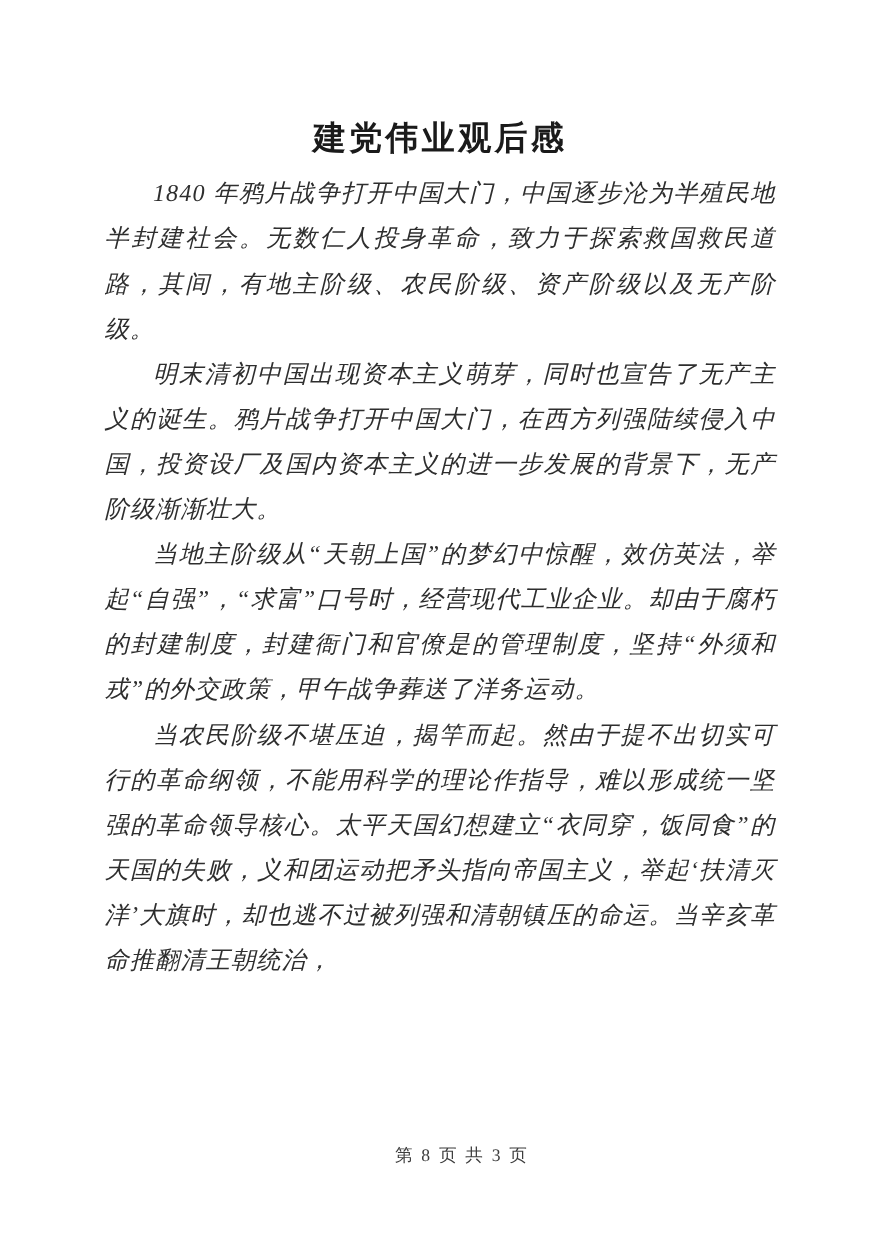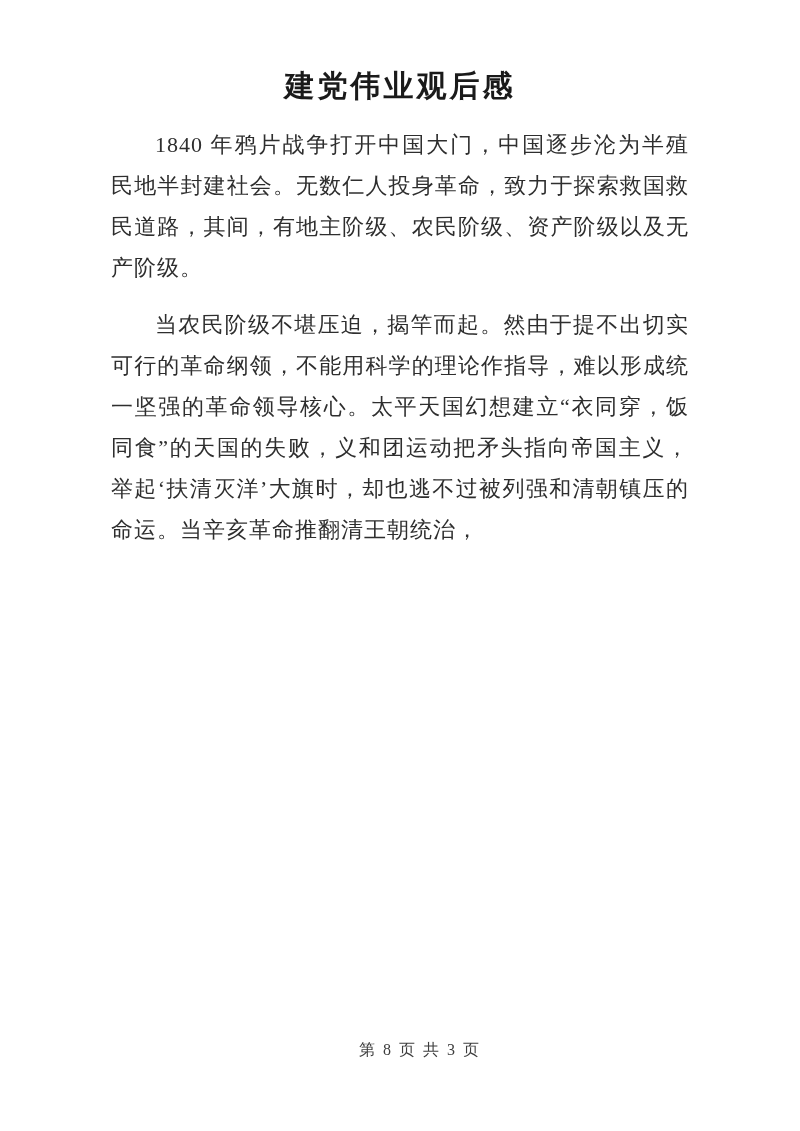--- a/index.html
+++ b/index.html
@@ -12,41 +12,42 @@
     width: 800px;
     height: 1131px;
     margin: 0 auto;
     background: #ffffff;
     overflow: hidden;
     font-family: "Liberation Serif", "DejaVu Serif", serif;
     color: #2e2e2e;
   }
   .doc-title {
     margin: 0;
-    padding-top: 64px;
+    padding-top: 104px;
     text-align: center;
     font-size: 30px;
     line-height: 44px;
     font-weight: 700;
     letter-spacing: 3px;
     color: #1a1a1a;
   }
   .doc-body {
     margin: 7px 95px 0 95px;
     font-size: 22px;
     line-height: 41px;
     letter-spacing: 1px;
     text-align: justify;
     text-align-last: left;
     color: #2e2e2e;
   }
   .para {
-    margin: 16px;
+    margin: 0;
     padding: 0;
     text-indent: 2em;
+    font-style: italic;
   }
   .page-footer {
     position: absolute;
     top: 1040px;
     left: 0;
     right: 0;
     text-align: center;
     transform: translateX(20px);
     font-size: 16px;
     letter-spacing: 2px;
@@ -55,20 +56,22 @@
 </style>
 </head>
 <body>
 
 <div class="page">
 
   <h1 class="doc-title">建党伟业观后感</h1>
 
   <div class="doc-body">
     <p class="para">1840 年鸦片战争打开中国大门，中国逐步沦为半殖民地半封建社会。无数仁人投身革命，致力于探索救国救民道路，其间，有地主阶级、农民阶级、资产阶级以及无产阶级。</p>
+    <p class="para">明末清初中国出现资本主义萌芽，同时也宣告了无产主义的诞生。鸦片战争打开中国大门，在西方列强陆续侵入中国，投资设厂及国内资本主义的进一步发展的背景下，无产阶级渐渐壮大。</p>
+    <p class="para">当地主阶级从“天朝上国”的梦幻中惊醒，效仿英法，举起“自强”，“求富”口号时，经营现代工业企业。却由于腐朽的封建制度，封建衙门和官僚是的管理制度，坚持“外须和戎”的外交政策，甲午战争葬送了洋务运动。</p>
     <p class="para">当农民阶级不堪压迫，揭竿而起。然由于提不出切实可行的革命纲领，不能用科学的理论作指导，难以形成统一坚强的革命领导核心。太平天国幻想建立“衣同穿，饭同食”的天国的失败，义和团运动把矛头指向帝国主义，举起‘扶清灭洋’大旗时，却也逃不过被列强和清朝镇压的命运。当辛亥革命推翻清王朝统治，</p>
   </div>
 
   <div class="page-footer">
     <span>第 8 页 共 3 页</span>
   </div>
 
 </div>
 
 </body></html>

